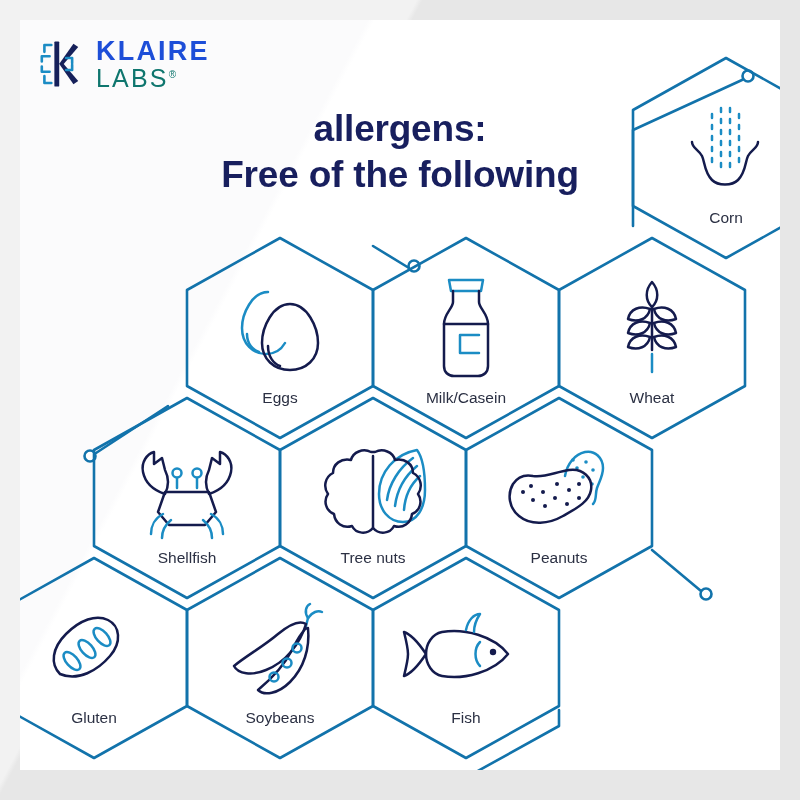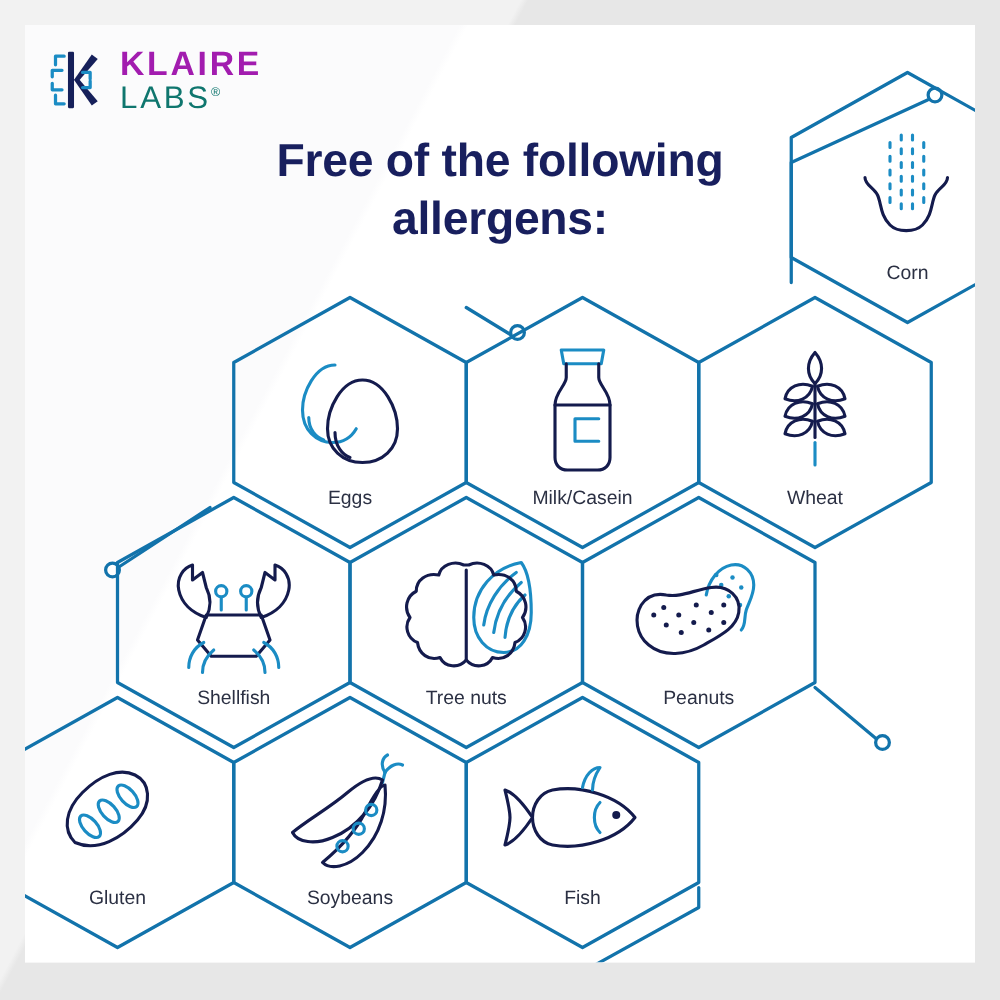--- a/index.html
+++ b/index.html
@@ -30,21 +30,21 @@
     background:linear-gradient(118deg,#fbfbfc 0%,#fbfbfc 30%,#ffffff 30.6%,#ffffff 100%);
     pointer-events:none;
   }
 
   
   .logo{position:absolute;left:14px;top:16px;display:flex;align-items:center;gap:10px;}
   .logo-mark{width:52px;height:52px;display:block;}
   .logo-words{line-height:1;padding-top:2px;}
   .logo-klaire{
     font-size:27px;font-weight:bold;letter-spacing:2.2px;
-    color:#a21caf;display:block;text-align:right;
+    color:#1d4ed8;display:block;text-align:right;
   }
   .logo-labs{
     font-size:25px;font-weight:400;letter-spacing:2.2px;
     color:#0f766e;display:block;margin-top:1px;position:relative;
   }
   .logo-reg{font-size:10px;vertical-align:super;letter-spacing:0;}
 
   
   .heading{
     position:absolute;left:0;top:86px;width:760px;
@@ -97,22 +97,22 @@
           <polyline points="37,37 44,37 44,31"></polyline>
         </g>
       </svg>
       <div class="logo-words">
         <span class="logo-klaire">KLAIRE</span>
         <span class="logo-labs"><span>LABS</span><span class="logo-reg">®</span></span>
       </div>
     </div>
 
     <div class="heading">
+      <div>allergens:</div>
       <div>Free of the following</div>
-      <div>allergens:</div>
     </div>
 
     <svg id="comb" viewBox="0 0 760 750">
 
       <g>
         <polyline class="connector" points="613,206 613,110 722,60"></polyline>
         <circle class="connector-dot" cx="728" cy="56" r="5.5"></circle>
       </g>
       <g>
         <polyline class="connector" points="353,226 389,248"></polyline>

